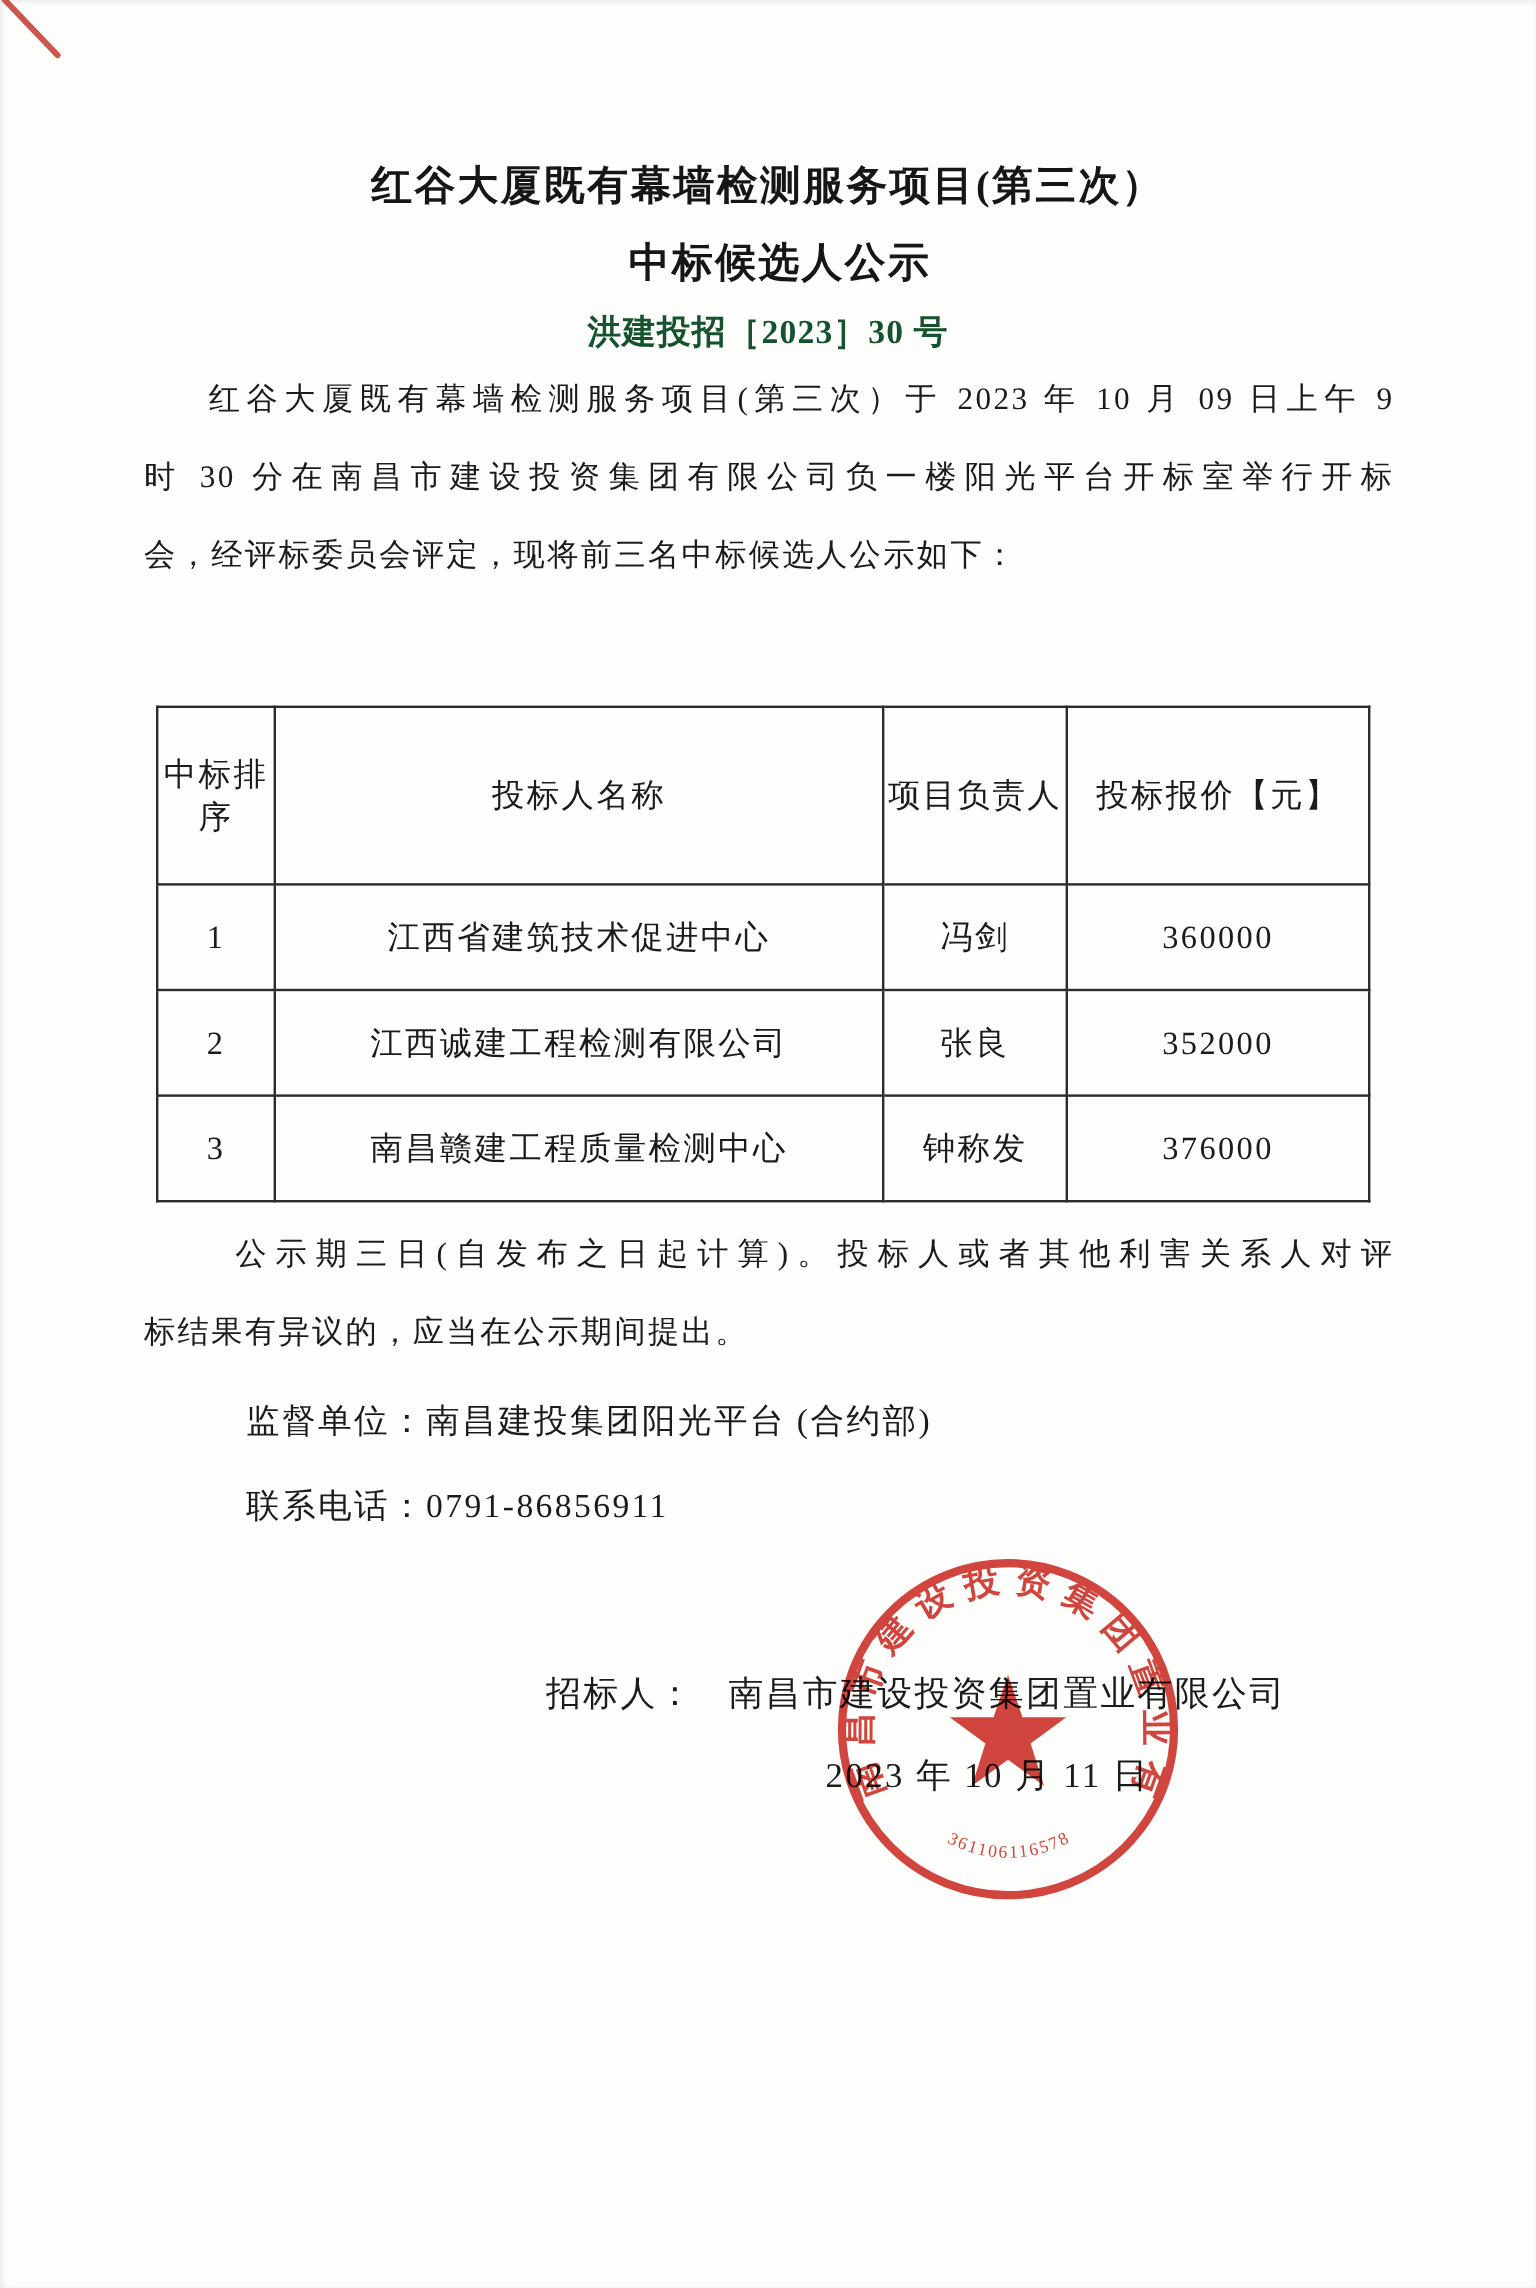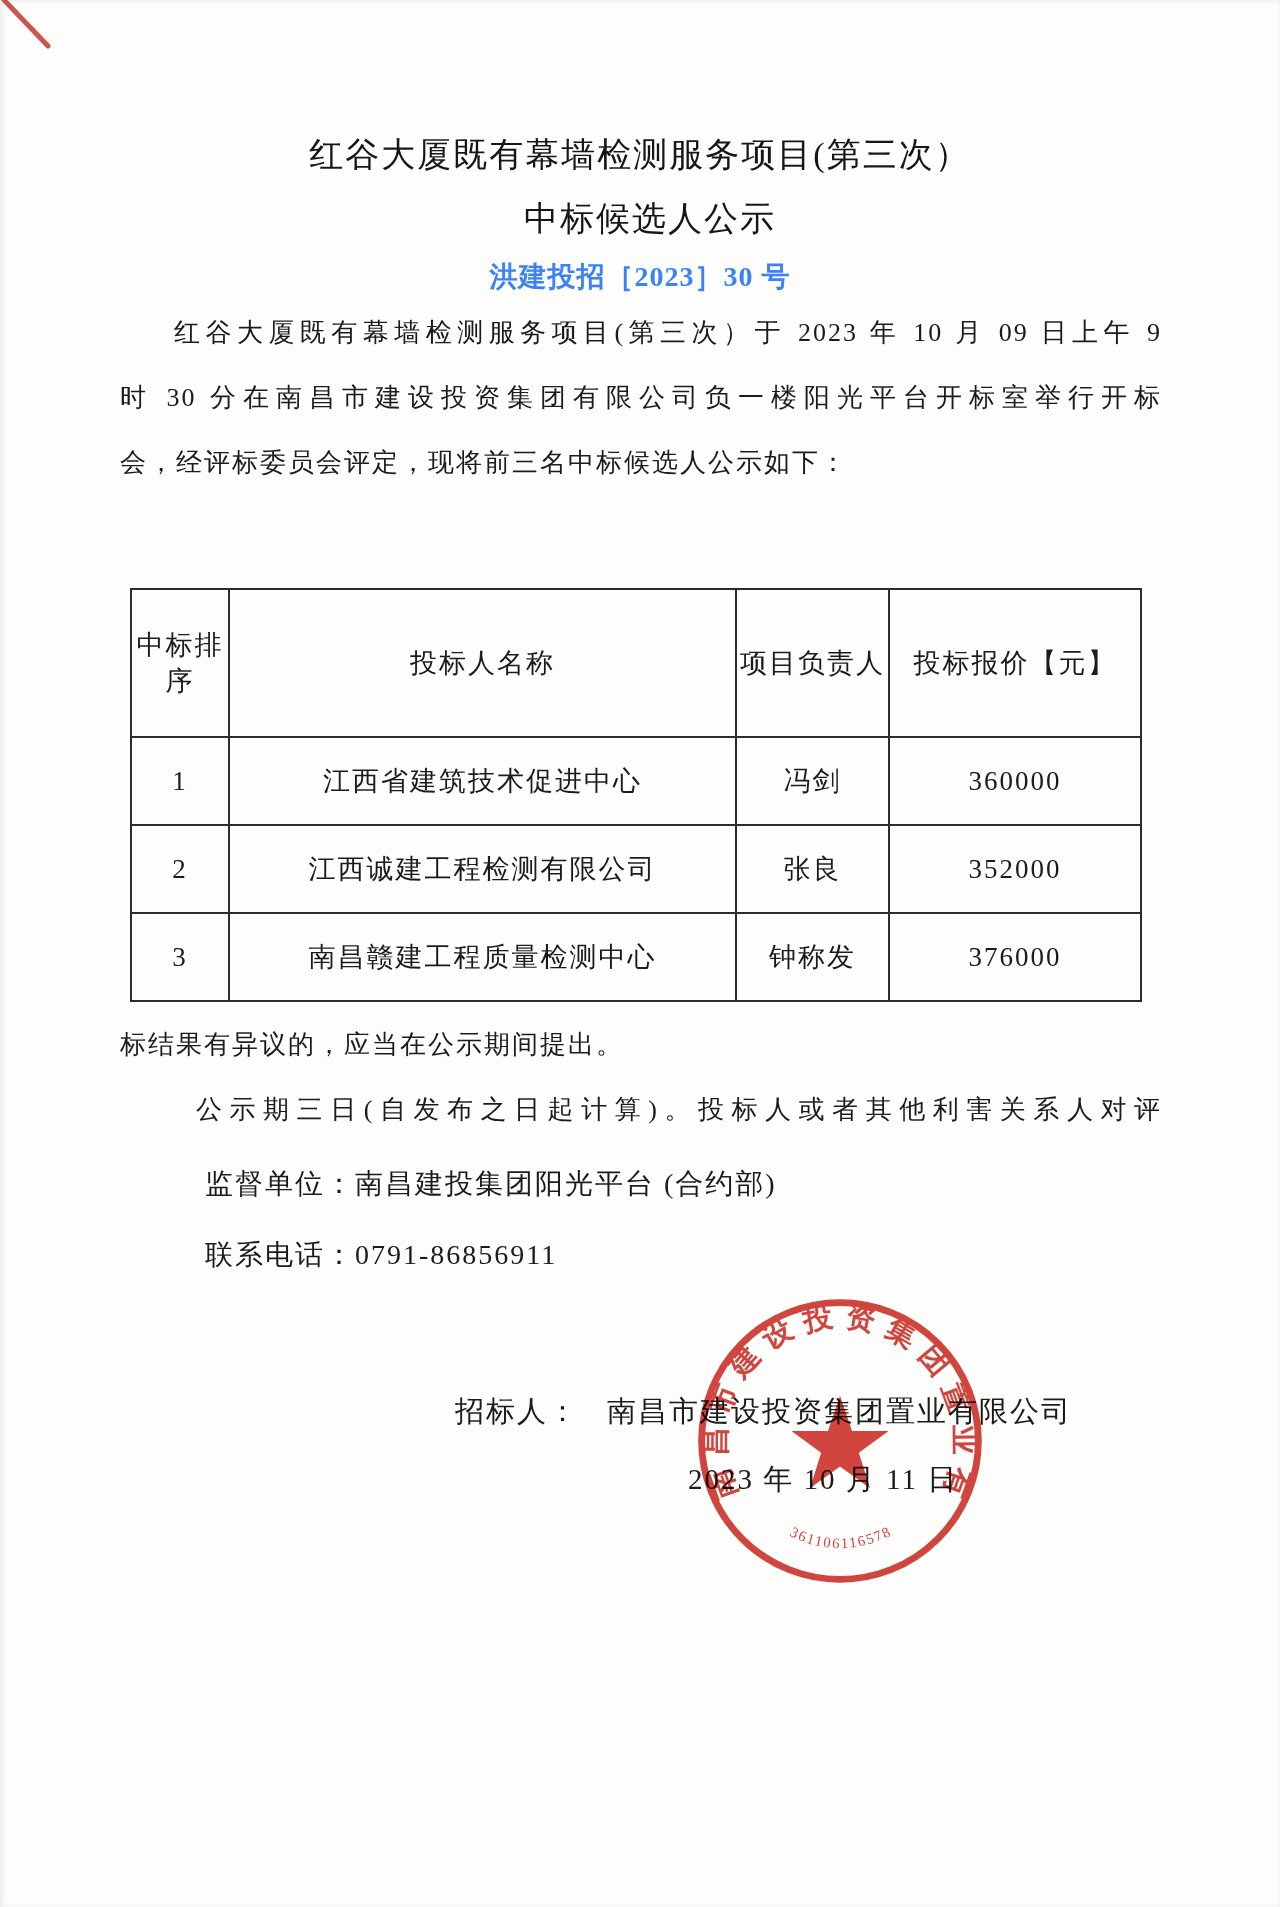--- a/index.html
+++ b/index.html
@@ -11,28 +11,28 @@
     color: #1e1e1e;
     overflow: hidden;
     box-shadow: inset 3px 0 6px rgba(0,0,0,.05), inset 0 2px 4px rgba(0,0,0,.04);
   }
   .abs { position: absolute; }
 
   .corner-mark { left: 0; top: 0; width: 60px; height: 60px; opacity: .85; }
 
   .title-line {
     left: 0; width: 1280px; text-align: center;
-    font-size: 34px; font-weight: normal; letter-spacing: 2px;
+    font-size: 34px; font-weight: bold; letter-spacing: 2px;
     color: #161616;
   }
   .title1 { top: 132px; }
   .title2 { top: 196px; padding-left: 20px; }
   .docnum {
     left: 0; top: 258px; width: 1280px; text-align: center;
-    font-size: 28px; font-weight: bold; letter-spacing: 1px; color: #3b82f6;
+    font-size: 28px; font-weight: bold; letter-spacing: 1px; color: #14532d;
   }
 
   .para { left: 120px; width: 1042px; font-size: 26px; letter-spacing: 2px; color: #1b1b1b; }
   .para .line { height: 65px; line-height: 65px; white-space: nowrap; }
   .para .line.just { white-space: normal; text-align: justify; text-align-last: justify; text-justify: inter-character; }
   .para1 { top: 300px; }
   .para1 .line.first { text-indent: 54px; }
   .para2 { top: 1012px; }
   .para2 .line.first { text-indent: 76px; }
 
@@ -112,22 +112,22 @@
   <tr>
     <td>3</td>
     <td>南昌赣建工程质量检测中心</td>
     <td>钟称发</td>
     <td>376000</td>
   </tr>
 </tbody>
   </table>
 
 <div class="abs para para2">
+  <div class="line first just">公示期三日(自发布之日起计算)。投标人或者其他利害关系人对评</div>
   <div class="line">标结果有异议的，应当在公示期间提出。</div>
-  <div class="line first just">公示期三日(自发布之日起计算)。投标人或者其他利害关系人对评</div>
 </div>
 
 <div class="abs info-line supervisor">监督单位：南昌建投集团阳光平台 (合约部)</div>
 <div class="abs info-line phone">联系电话：0791-86856911</div>
 
 <div class="abs tenderer">
   <span>招标人：</span><span class="name">南昌市建设投资集团置业有限公司</span>
 </div>
 <div class="abs dateline">2023 年 10 月 11 日</div>
 

